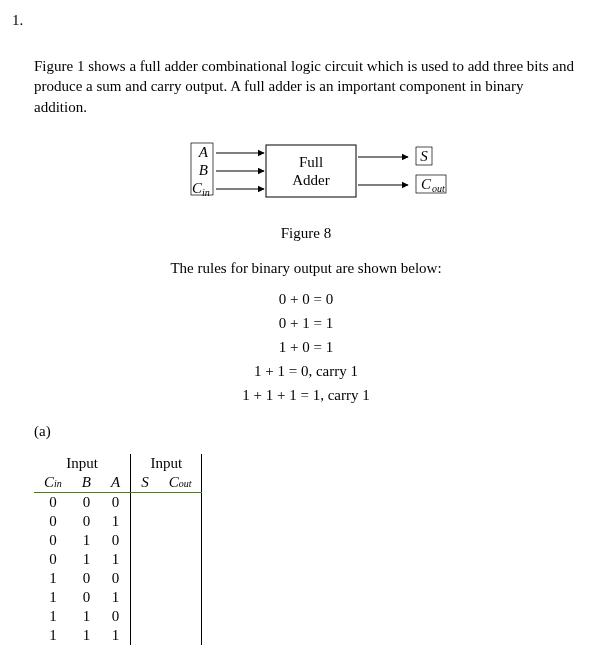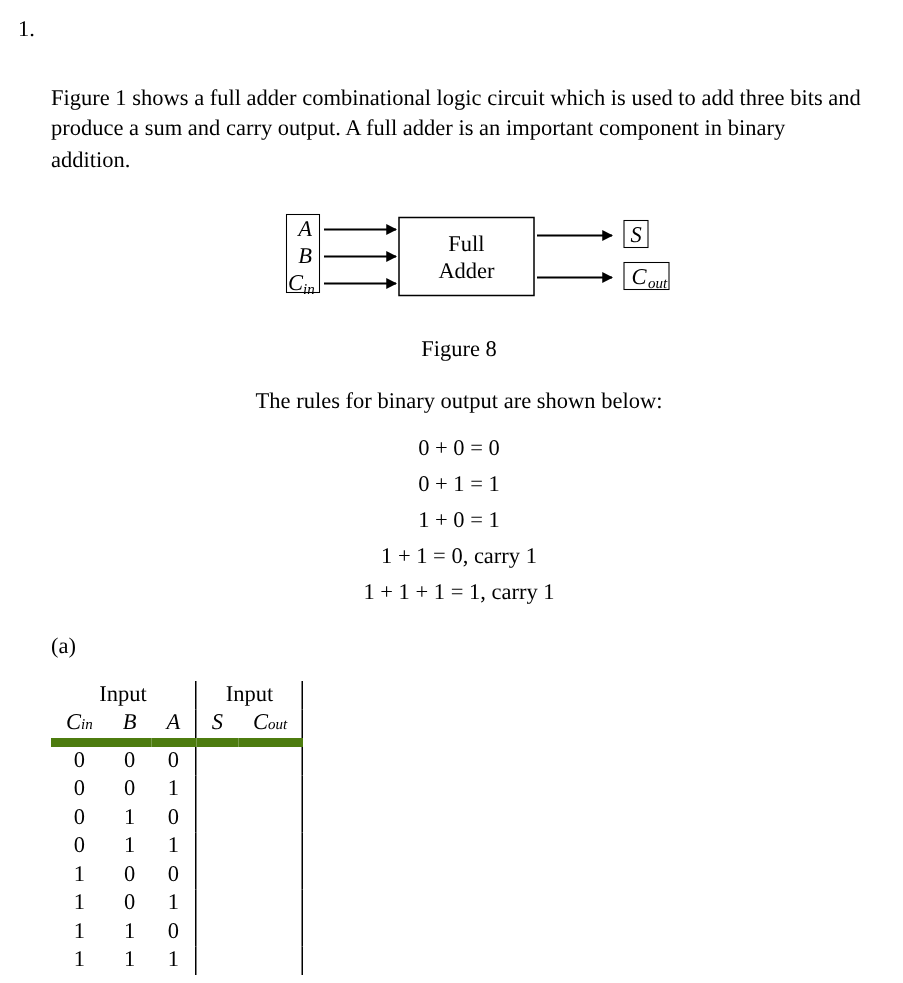--- a/index.html
+++ b/index.html
@@ -72,21 +72,21 @@
   }
   table.tt th, table.tt td {
     padding: 1px 10px;
     text-align: center;
     font-weight: normal;
   }
   table.tt thead tr:first-child th {
     border-bottom: none;
   }
   table.tt thead tr:nth-child(2) th {
-    border-bottom: 6px solid #4d7c0f;
+    border-bottom: 1px solid #4d7c0f;
   }
   
   .vdiv-right { border-right: 1px solid #000; }
   .tt-caption {
     text-align: center;
     margin-top: 10px;
   }
   .mathit { font-style: italic; }
 </style>
 </head>

